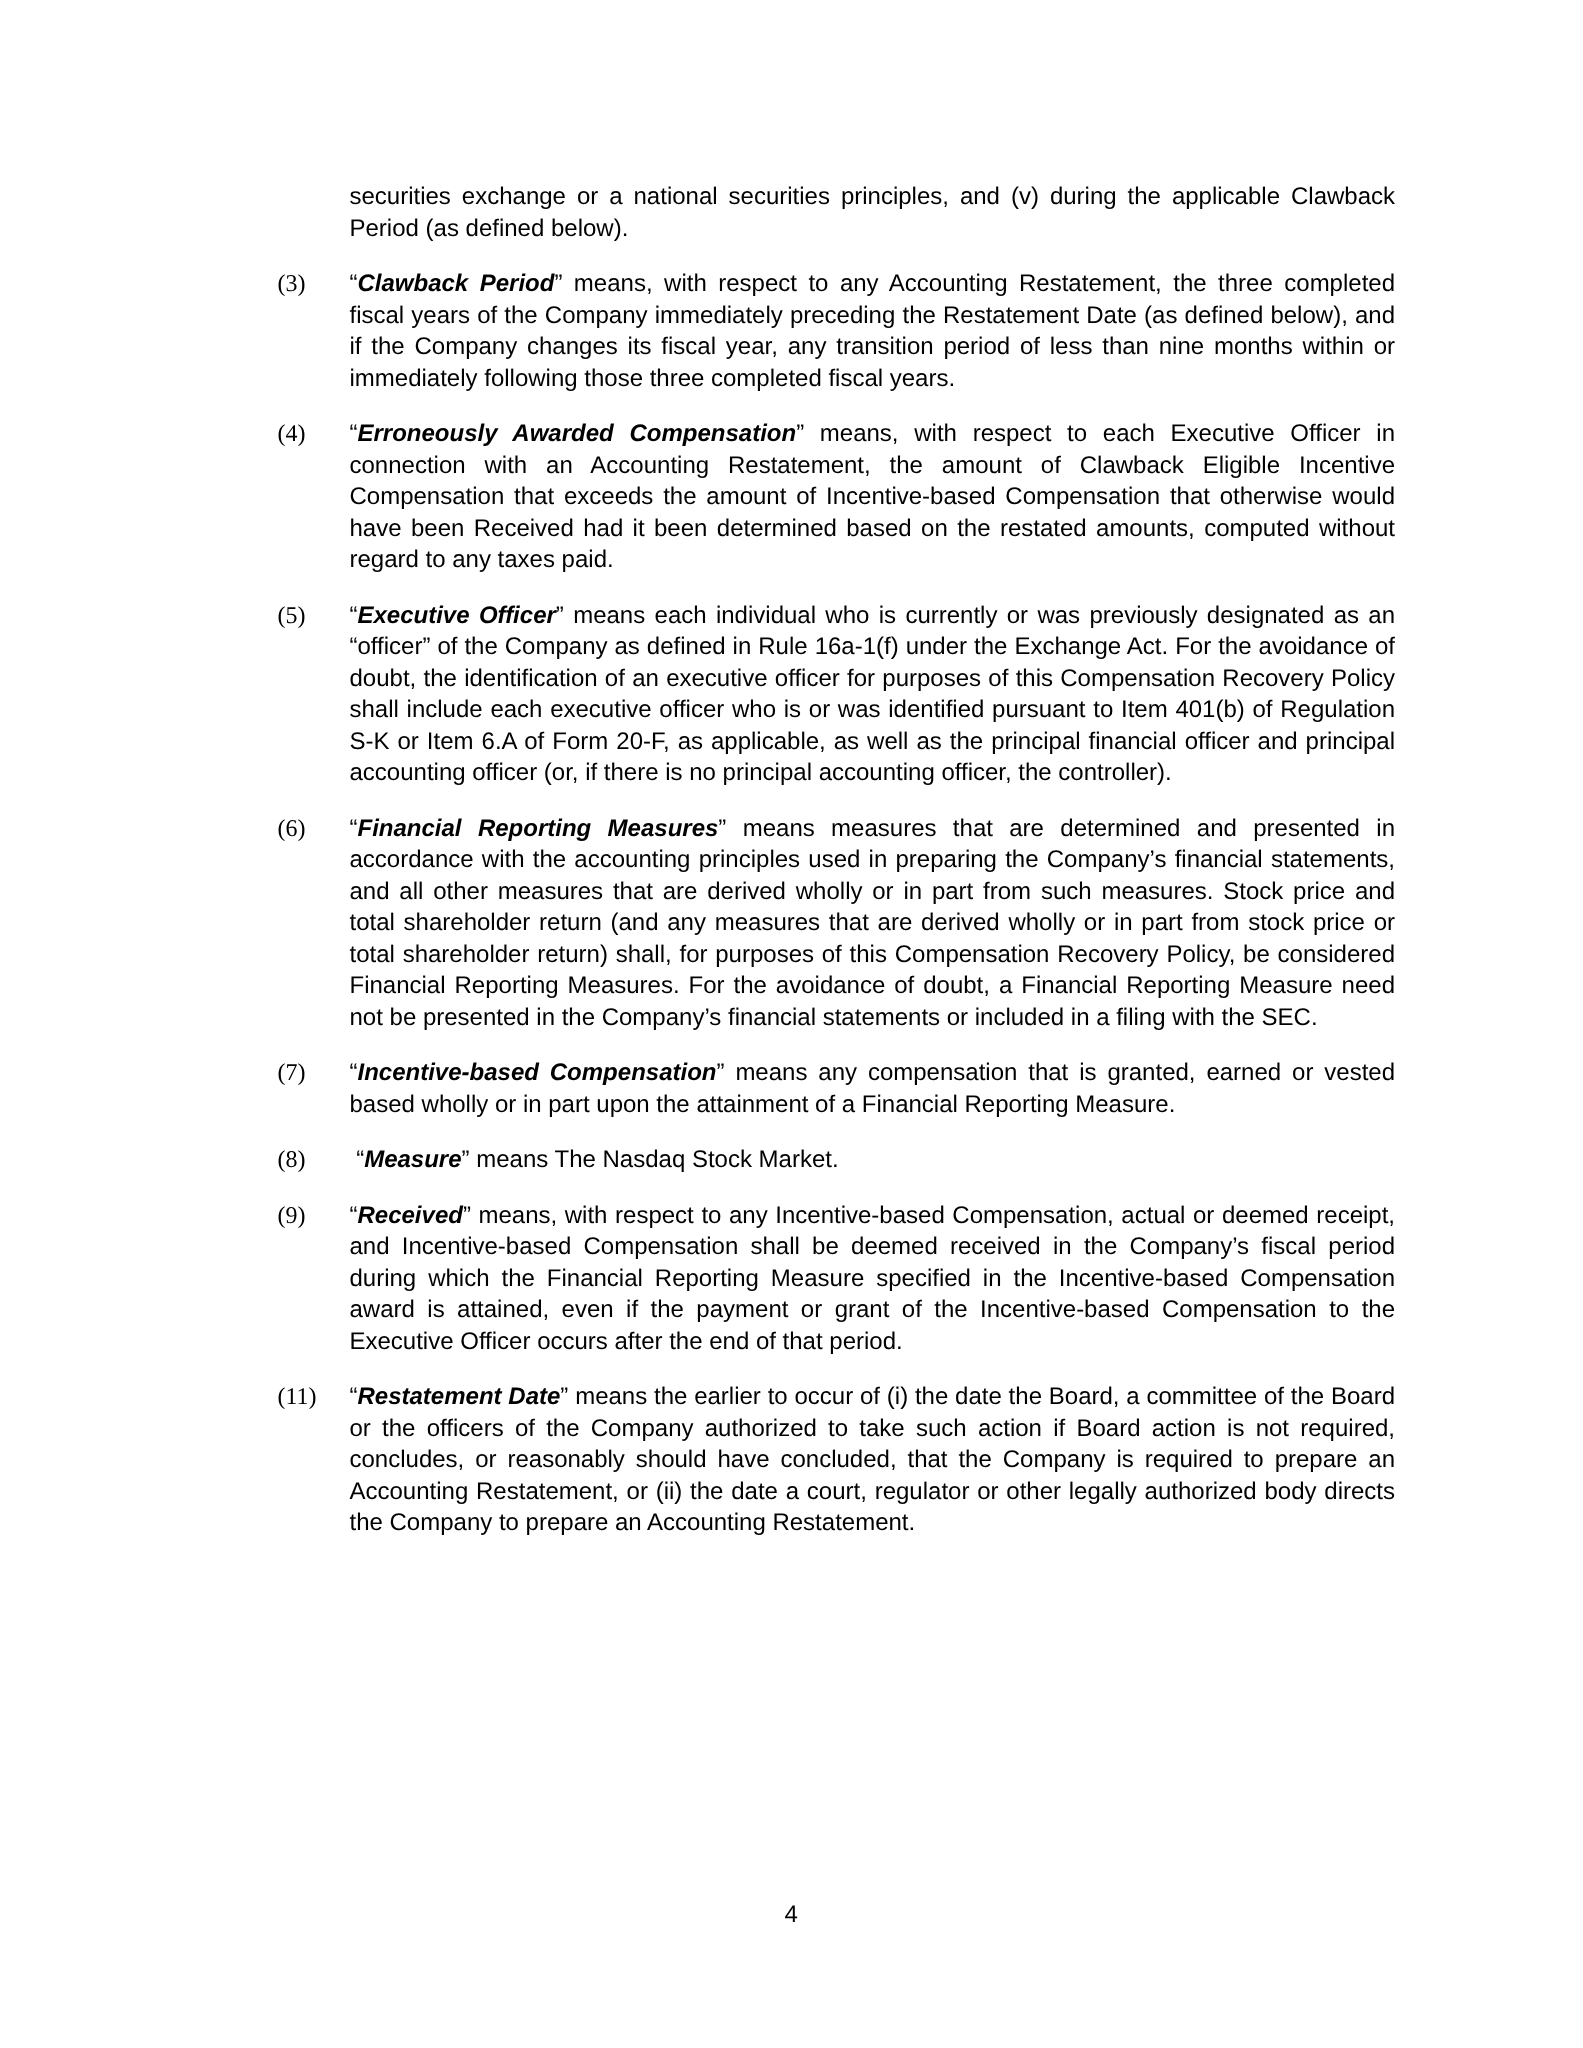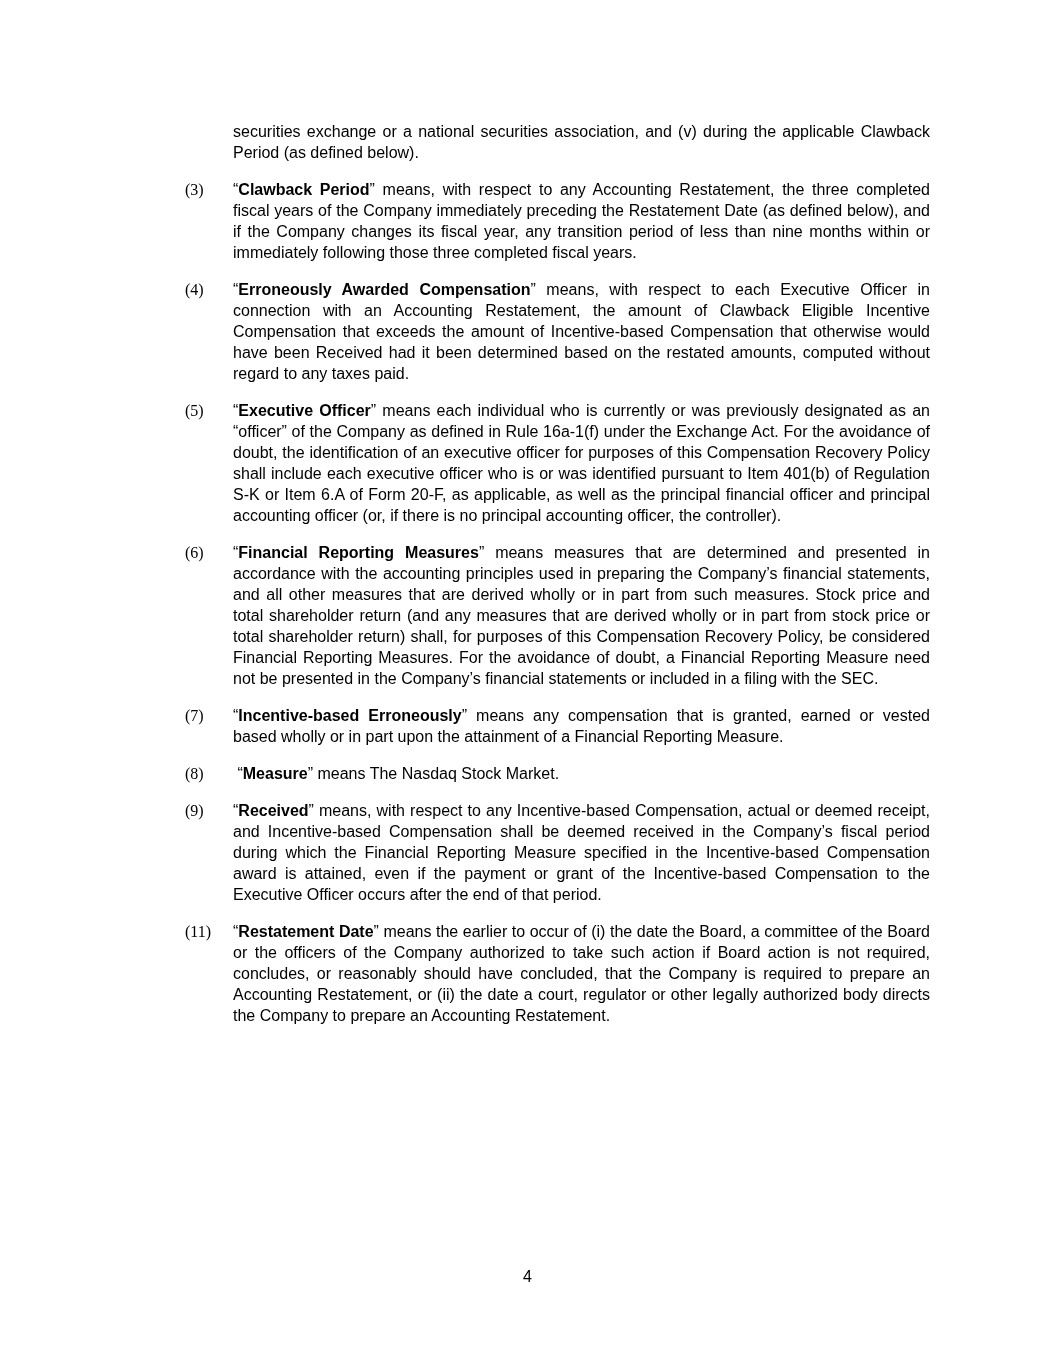--- a/index.html
+++ b/index.html
@@ -38,60 +38,61 @@
     margin-left: 60px;
     font-family: "Liberation Serif", serif;
     font-size: 16px;
   }
   .def-text {
     flex: 1;
     text-align: justify;
   }
   .term {
     font-weight: bold;
+    font-style: italic;
   }
   .effective-note {
     margin: 0;
     text-align: left;
   }
   .page-number {
     position: absolute;
     top: 1266px;
     left: 0;
     width: 100%;
     text-align: center;
   }
 </style>
 </head>
 <body>
 
 <div class="page">
   <div class="content">
-    <p class="intro-paragraph">securities exchange or a national securities association, and (v) during the applicable Clawback Period (as defined below).</p>
+    <p class="intro-paragraph">securities exchange or a national securities principles, and (v) during the applicable Clawback Period (as defined below).</p>
 
     <div>
         <div class="def-item">
           <div class="def-num">(3)</div>
           <div class="def-text">“<span class="term">Clawback Period</span>” means, with respect to any Accounting Restatement, the three completed fiscal years of the Company immediately preceding the Restatement Date (as defined below), and if the Company changes its fiscal year, any transition period of less than nine months within or immediately following those three completed fiscal years.</div>
         </div>
         <div class="def-item">
           <div class="def-num">(4)</div>
           <div class="def-text">“<span class="term">Erroneously Awarded Compensation</span>” means, with respect to each Executive Officer in connection with an Accounting Restatement, the amount of Clawback Eligible Incentive Compensation that exceeds the amount of Incentive-based Compensation that otherwise would have been Received had it been determined based on the restated amounts, computed without regard to any taxes paid.</div>
         </div>
         <div class="def-item">
           <div class="def-num">(5)</div>
           <div class="def-text">“<span class="term">Executive Officer</span>” means each individual who is currently or was previously designated as an “officer” of the Company as defined in Rule 16a-1(f) under the Exchange Act. For the avoidance of doubt, the identification of an executive officer for purposes of this Compensation Recovery Policy shall include each executive officer who is or was identified pursuant to Item 401(b) of Regulation S-K or Item 6.A of Form 20-F, as applicable, as well as the principal financial officer and principal accounting officer (or, if there is no principal accounting officer, the controller).</div>
         </div>
         <div class="def-item">
           <div class="def-num">(6)</div>
           <div class="def-text">“<span class="term">Financial Reporting Measures</span>” means measures that are determined and presented in accordance with the accounting principles used in preparing the Company’s financial statements, and all other measures that are derived wholly or in part from such measures. Stock price and total shareholder return (and any measures that are derived wholly or in part from stock price or total shareholder return) shall, for purposes of this Compensation Recovery Policy, be considered Financial Reporting Measures. For the avoidance of doubt, a Financial Reporting Measure need not be presented in the Company’s financial statements or included in a filing with the SEC.</div>
         </div>
         <div class="def-item">
           <div class="def-num">(7)</div>
-          <div class="def-text">“<span class="term">Incentive-based Erroneously</span>” means any compensation that is granted, earned or vested based wholly or in part upon the attainment of a Financial Reporting Measure.</div>
+          <div class="def-text">“<span class="term">Incentive-based Compensation</span>” means any compensation that is granted, earned or vested based wholly or in part upon the attainment of a Financial Reporting Measure.</div>
         </div>
         <div class="def-item">
           <div class="def-num">(8)</div>
           <div class="def-text">&nbsp;“<span class="term">Measure</span>” means The Nasdaq Stock Market.</div>
         </div>
         <div class="def-item">
           <div class="def-num">(9)</div>
           <div class="def-text">“<span class="term">Received</span>” means, with respect to any Incentive-based Compensation, actual or deemed receipt, and Incentive-based Compensation shall be deemed received in the Company’s fiscal period during which the Financial Reporting Measure specified in the Incentive-based Compensation award is attained, even if the payment or grant of the Incentive-based Compensation to the Executive Officer occurs after the end of that period.</div>
         </div>
         <div class="def-item">

